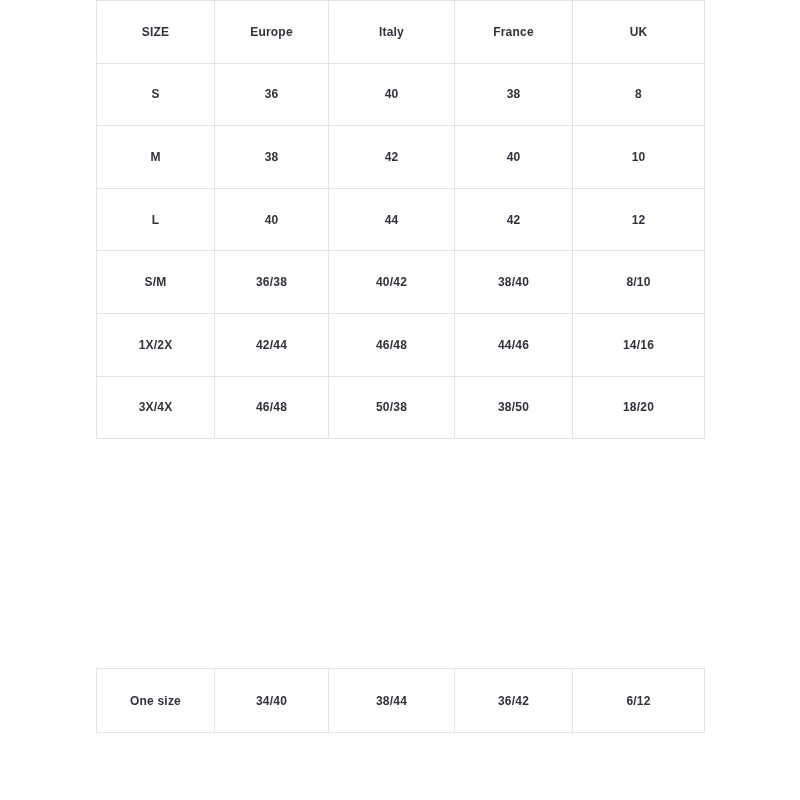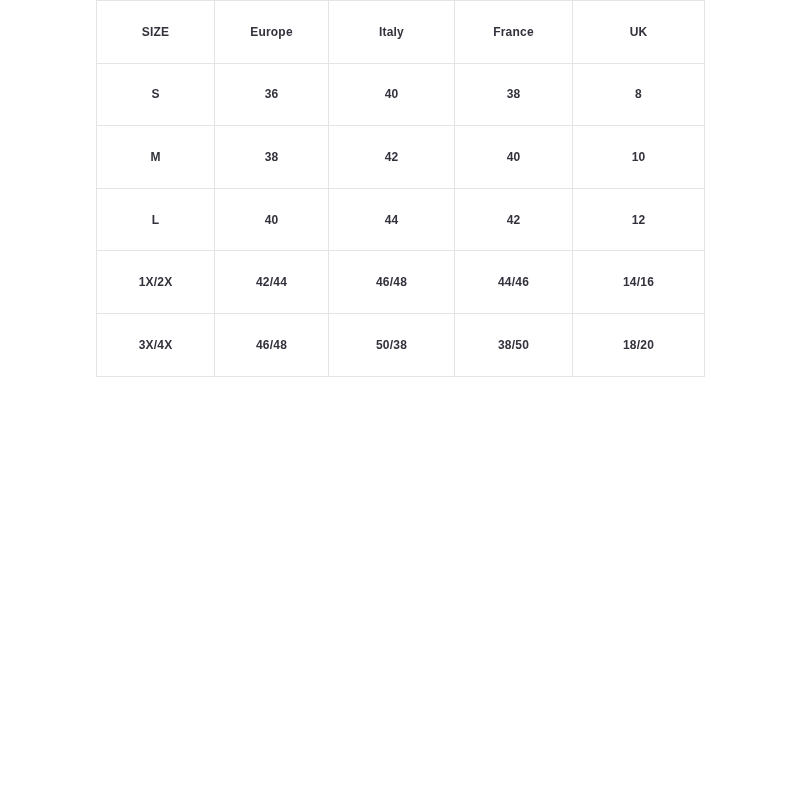--- a/index.html
+++ b/index.html
@@ -109,20 +109,27 @@
           <td class="val">10</td>
         </tr>
         <tr>
           <td class="lbl">L</td>
           <td class="val">40</td>
           <td class="val">44</td>
           <td class="val">42</td>
           <td class="val">12</td>
         </tr>
         <tr>
+          <td class="lbl">S/M</td>
+          <td class="val">36/38</td>
+          <td class="val">40/42</td>
+          <td class="val">38/40</td>
+          <td class="val">8/10</td>
+        </tr>
+        <tr>
           <td class="lbl">1X/2X</td>
           <td class="val">42/44</td>
           <td class="val">46/48</td>
           <td class="val">44/46</td>
           <td class="val">14/16</td>
         </tr>
         <tr>
           <td class="lbl">3X/4X</td>
           <td class="val">46/48</td>
           <td class="val">50/38</td>
@@ -136,17 +143,24 @@
   <div class="table-wrap secondary">
     <table class="size-table secondary">
       <colgroup>
         <col class="c0">
           <col class="c1">
           <col class="c2">
           <col class="c3">
           <col class="c4">
       </colgroup>
       <tbody>
+        <tr>
+          <td class="lbl">One size</td>
+          <td class="val">34/40</td>
+          <td class="val">38/44</td>
+          <td class="val">36/42</td>
+          <td class="val">6/12</td>
+        </tr>
       </tbody>
     </table>
   </div>
 
 </div>
 
 </body></html>

